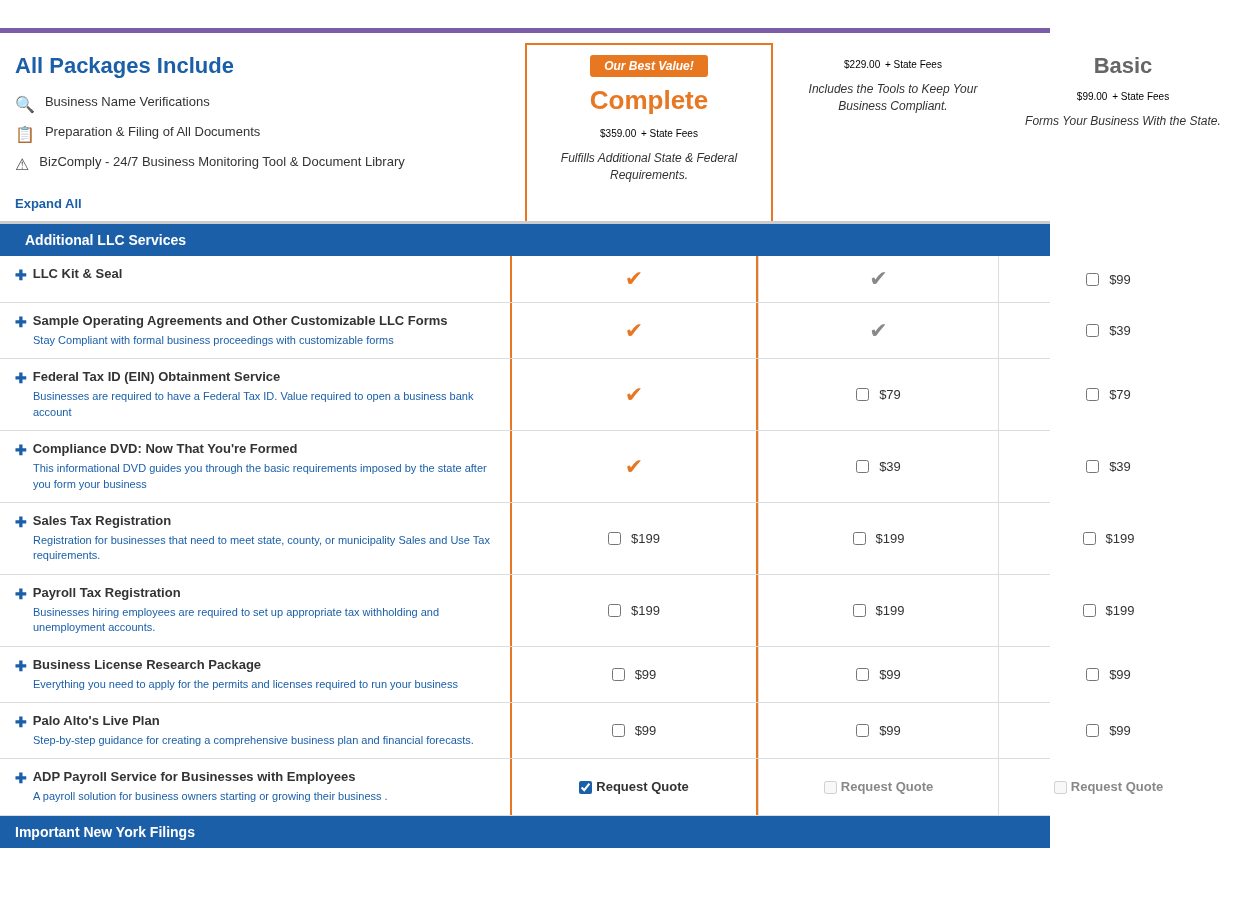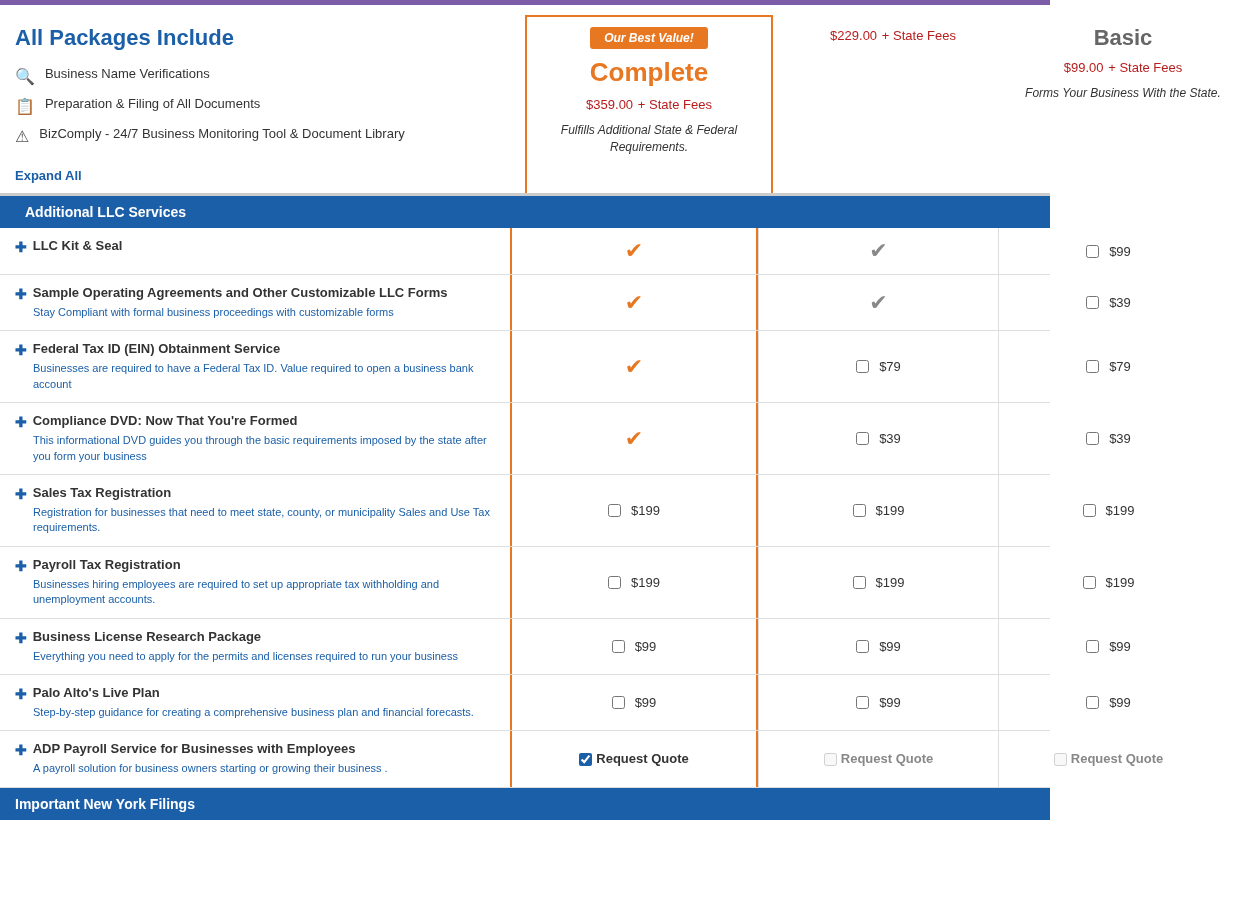--- a/index.html
+++ b/index.html
@@ -1,38 +1,38 @@
 <!DOCTYPE html>
 <html><head>
   <meta charset="utf-8">
   <style>
     * { box-sizing: border-box; margin: 0; padding: 0; }
     body { font-family: Arial, sans-serif; font-size: 13px; background: #fff; color: #333; }
 
-    .page-wrapper { width: 1050px; background: #fff; }
+    .page-wrapper { width: 1050px; background: #fff; margin-top: 28px; }
 
     
     .header-section { display: flex; padding: 10px 15px 0 15px; border-bottom: 3px solid #ccc; }
     .header-left { flex: 0 0 510px; padding: 10px 10px 10px 0; }
     .header-left h2 { color: #1a5fa8; font-size: 22px; font-weight: bold; margin-bottom: 15px; }
     .header-left .features { list-style: none; }
     .header-left .features li { display: flex; align-items: flex-start; margin-bottom: 10px; font-size: 13px; color: #333; }
     .header-left .features li .icon { margin-right: 10px; font-size: 16px; color: #555; flex-shrink: 0; margin-top: 1px; }
     .expand-all { color: #1a5fa8; font-weight: bold; font-size: 13px; cursor: pointer; margin-top: 12px; display: inline-block; }
 
     
     .col-complete { flex: 0 0 248px; border: 2px solid #e87722; border-bottom: none; padding: 10px; text-align: center; position: relative; }
     .col-standard { flex: 0 0 240px; border-bottom: none; padding: 10px; text-align: center; }
     .col-basic { flex: 0 0 220px; border-bottom: none; padding: 10px; text-align: center; }
 
     .best-value-badge { background: #e87722; color: white; font-size: 12px; font-weight: bold; font-style: italic; padding: 4px 14px; border-radius: 3px; display: inline-block; margin-bottom: 8px; }
     .pkg-name-complete { color: #e87722; font-size: 26px; font-weight: bold; margin-bottom: 6px; }
     .pkg-name-std, .pkg-name-basic { color: #666; font-size: 22px; font-weight: bold; margin-bottom: 6px; }
     .pkg-price { font-size: 17px; font-weight: bold; color: #333; margin-bottom: 8px; }
-    .pkg-price span { font-size: 13px; font-weight: normal; color: #b91c1c; }
+    .pkg-price span { font-size: 10px; font-weight: normal; color: #000000; }
     .pkg-desc { font-size: 12px; font-style: italic; color: #333; line-height: 1.4; }
 
     
     .section-header { background: #1a5fa8; color: white; font-weight: bold; font-size: 14px; padding: 8px 25px; }
 
     
     .service-row { display: flex; border-bottom: 1px solid #ddd; }
 
     .service-info { flex: 0 0 510px; padding: 10px 15px; }
     .service-title { display: flex; align-items: flex-start; }
@@ -93,20 +93,21 @@
         <span>+ State Fees</span>
       </div>
       <div class="pkg-desc">Fulfills Additional State &amp; Federal Requirements.</div>
     </div>
 
     <div class="col-standard">
       <div class="pkg-price">
         <span>$229.00</span>
         <span>+ State Fees</span>
       </div>
+      <div class="pkg-desc">Includes the Tools to Keep Your Business Compliant.</div>
     </div>
 
     <div class="col-basic">
       <div class="pkg-name-basic">Basic</div>
       <div class="pkg-price">
         <span>$99.00</span>
         <span>+ State Fees</span>
       </div>
       <div class="pkg-desc">Forms Your Business With the State.</div>
     </div>

